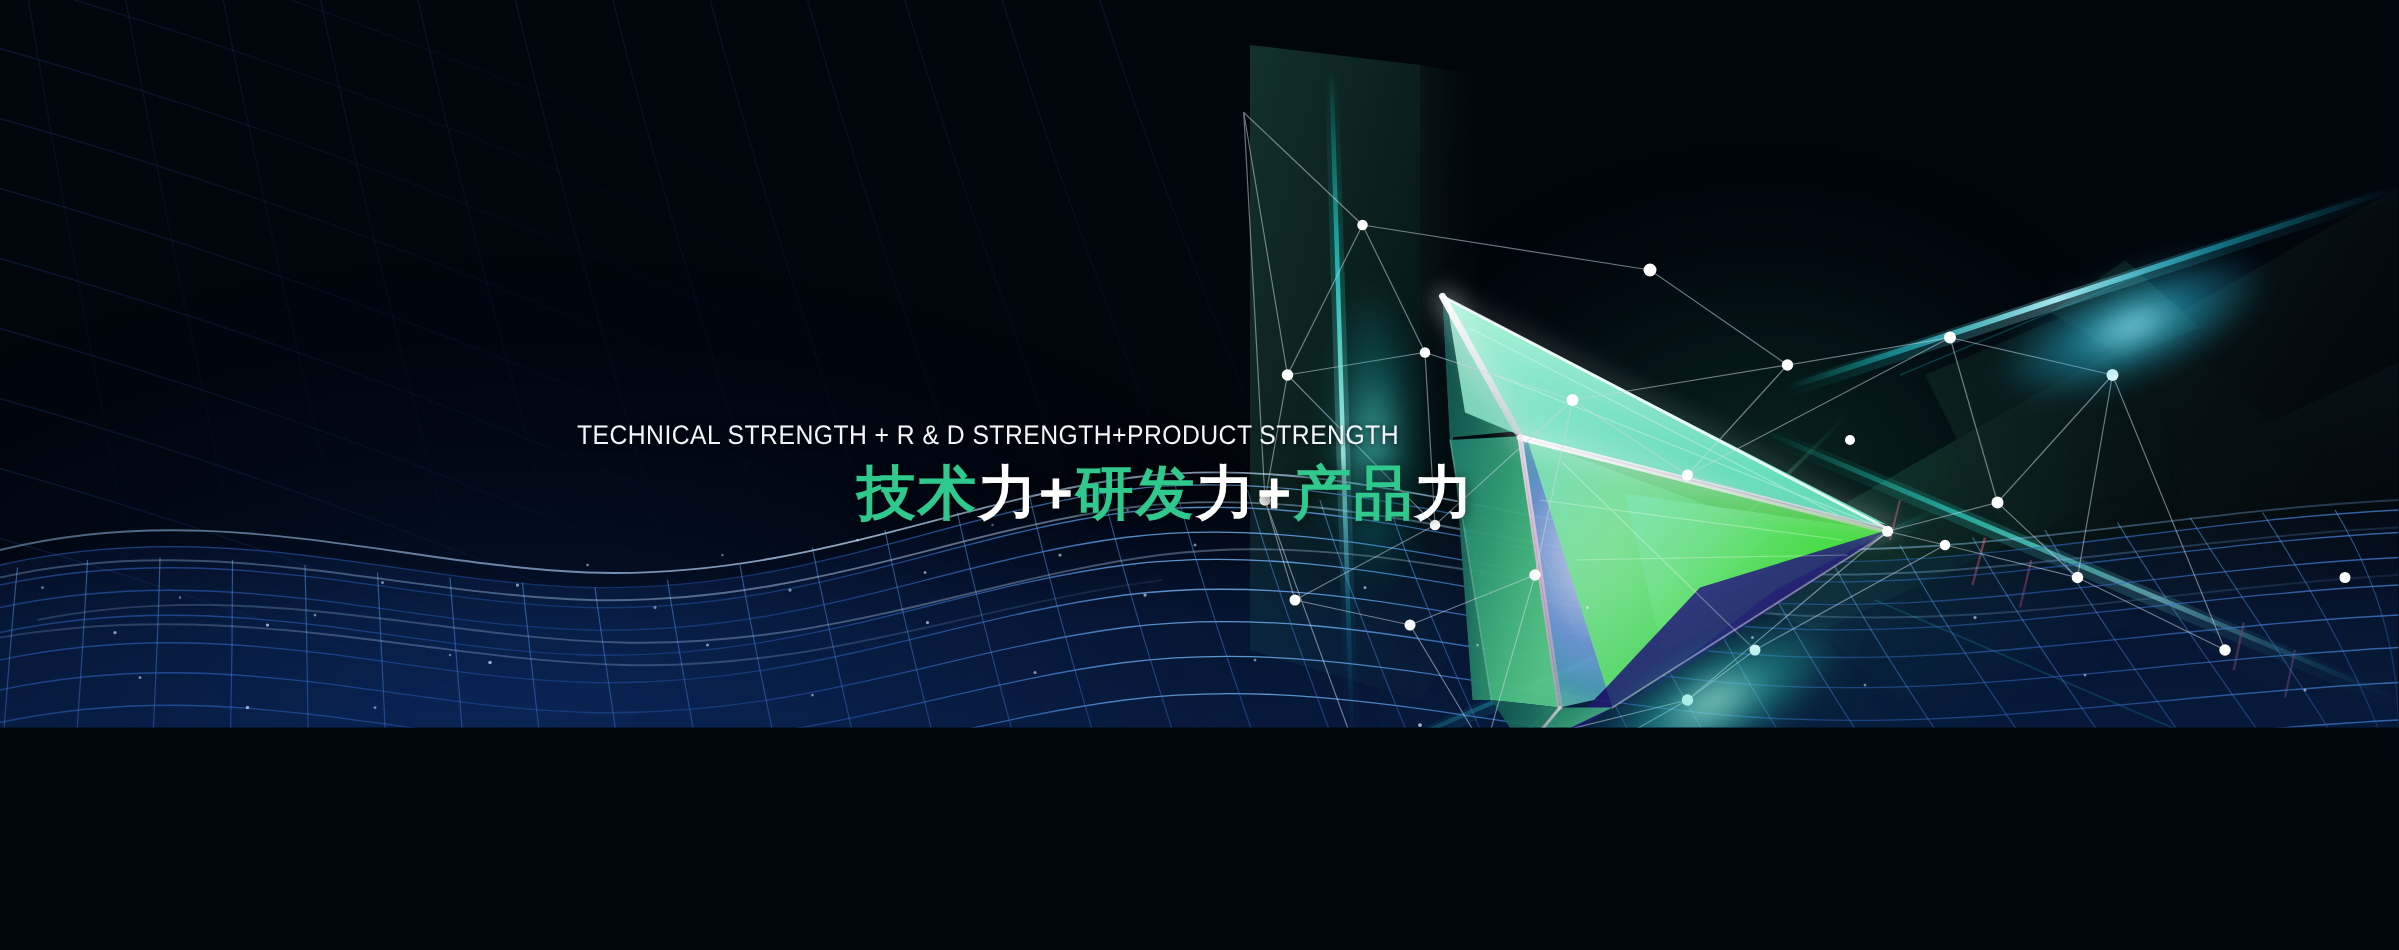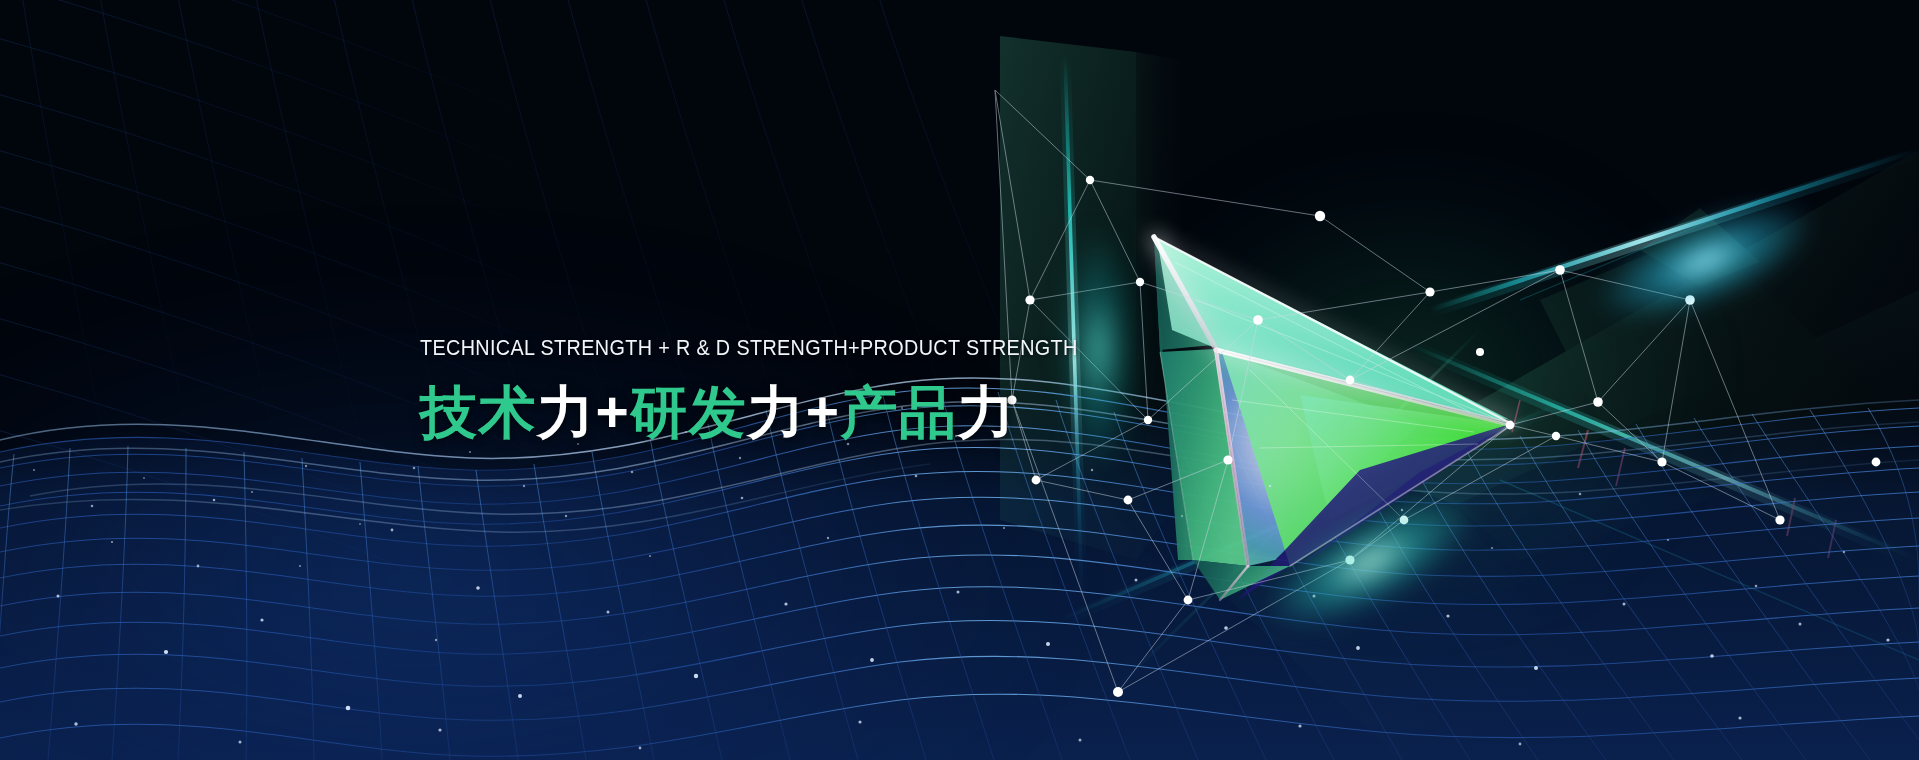--- a/index.html
+++ b/index.html
@@ -3,26 +3,27 @@
 <meta charset="utf-8">
 <title>Tech Banner</title>
 <style>
   * { margin:0; padding:0; box-sizing:border-box; }
   html, body {
     width:1919px; height:760px; overflow:hidden;
     background:#01050c;
     font-family:"Liberation Sans", sans-serif;
   }
   #banner {
-    position:relative; width:1919px; height:760px; overflow:hidden;
+    position:relative; width:1919px; height:582px; overflow:hidden;
     background:
       radial-gradient(ellipse 900px 620px at 24% 52%, #0b2455 0%, #071a42 38%, #04102c 66%, rgba(2,7,20,0) 100%),
       radial-gradient(ellipse 760px 560px at 78% 40%, rgba(6,30,36,0.85) 0%, rgba(3,14,20,0.5) 50%, rgba(1,5,12,0) 100%),
       linear-gradient(100deg, #041franchise 0%, #02060f 100%),
       linear-gradient(105deg, #051435 0%, #041029 28%, #020a18 52%, #01060e 72%, #000307 100%);
+    text-align: right;
   }
   .layer { position:absolute; inset:0; }
   .nohit { pointer-events:none; }
 
   
   #topgrid {
     left:-60px; top:-120px; width:1180px; height:760px;
     opacity:.5;
   }
 
@@ -62,22 +63,22 @@
     z-index:40;
   }
   #eyebrow {
     font-family:"Liberation Sans Narrow","Liberation Sans", sans-serif;
     font-size:21.5px; letter-spacing:.4px; color:#f2f6fb;
     white-space:nowrap; font-weight:400;
     transform:scaleX(.92); transform-origin:left center;
     text-shadow:0 1px 5px rgba(0,0,0,.75);
   }
   #maintitle {
-    margin-top:20px; white-space:nowrap;
-    font-size:57px; font-weight:bold; line-height:1.12;
+    margin-top:7px; white-space:nowrap;
+    font-size:47px; font-weight:bold; line-height:1.12;
     letter-spacing:1.5px;
     text-shadow:0 2px 10px rgba(0,0,0,.65);
   }
   .cn-green { color:#2fc98d; }
   .cn-white { color:#ffffff; }
 </style>
 </head>
 <body>
 
 <div id="banner">

